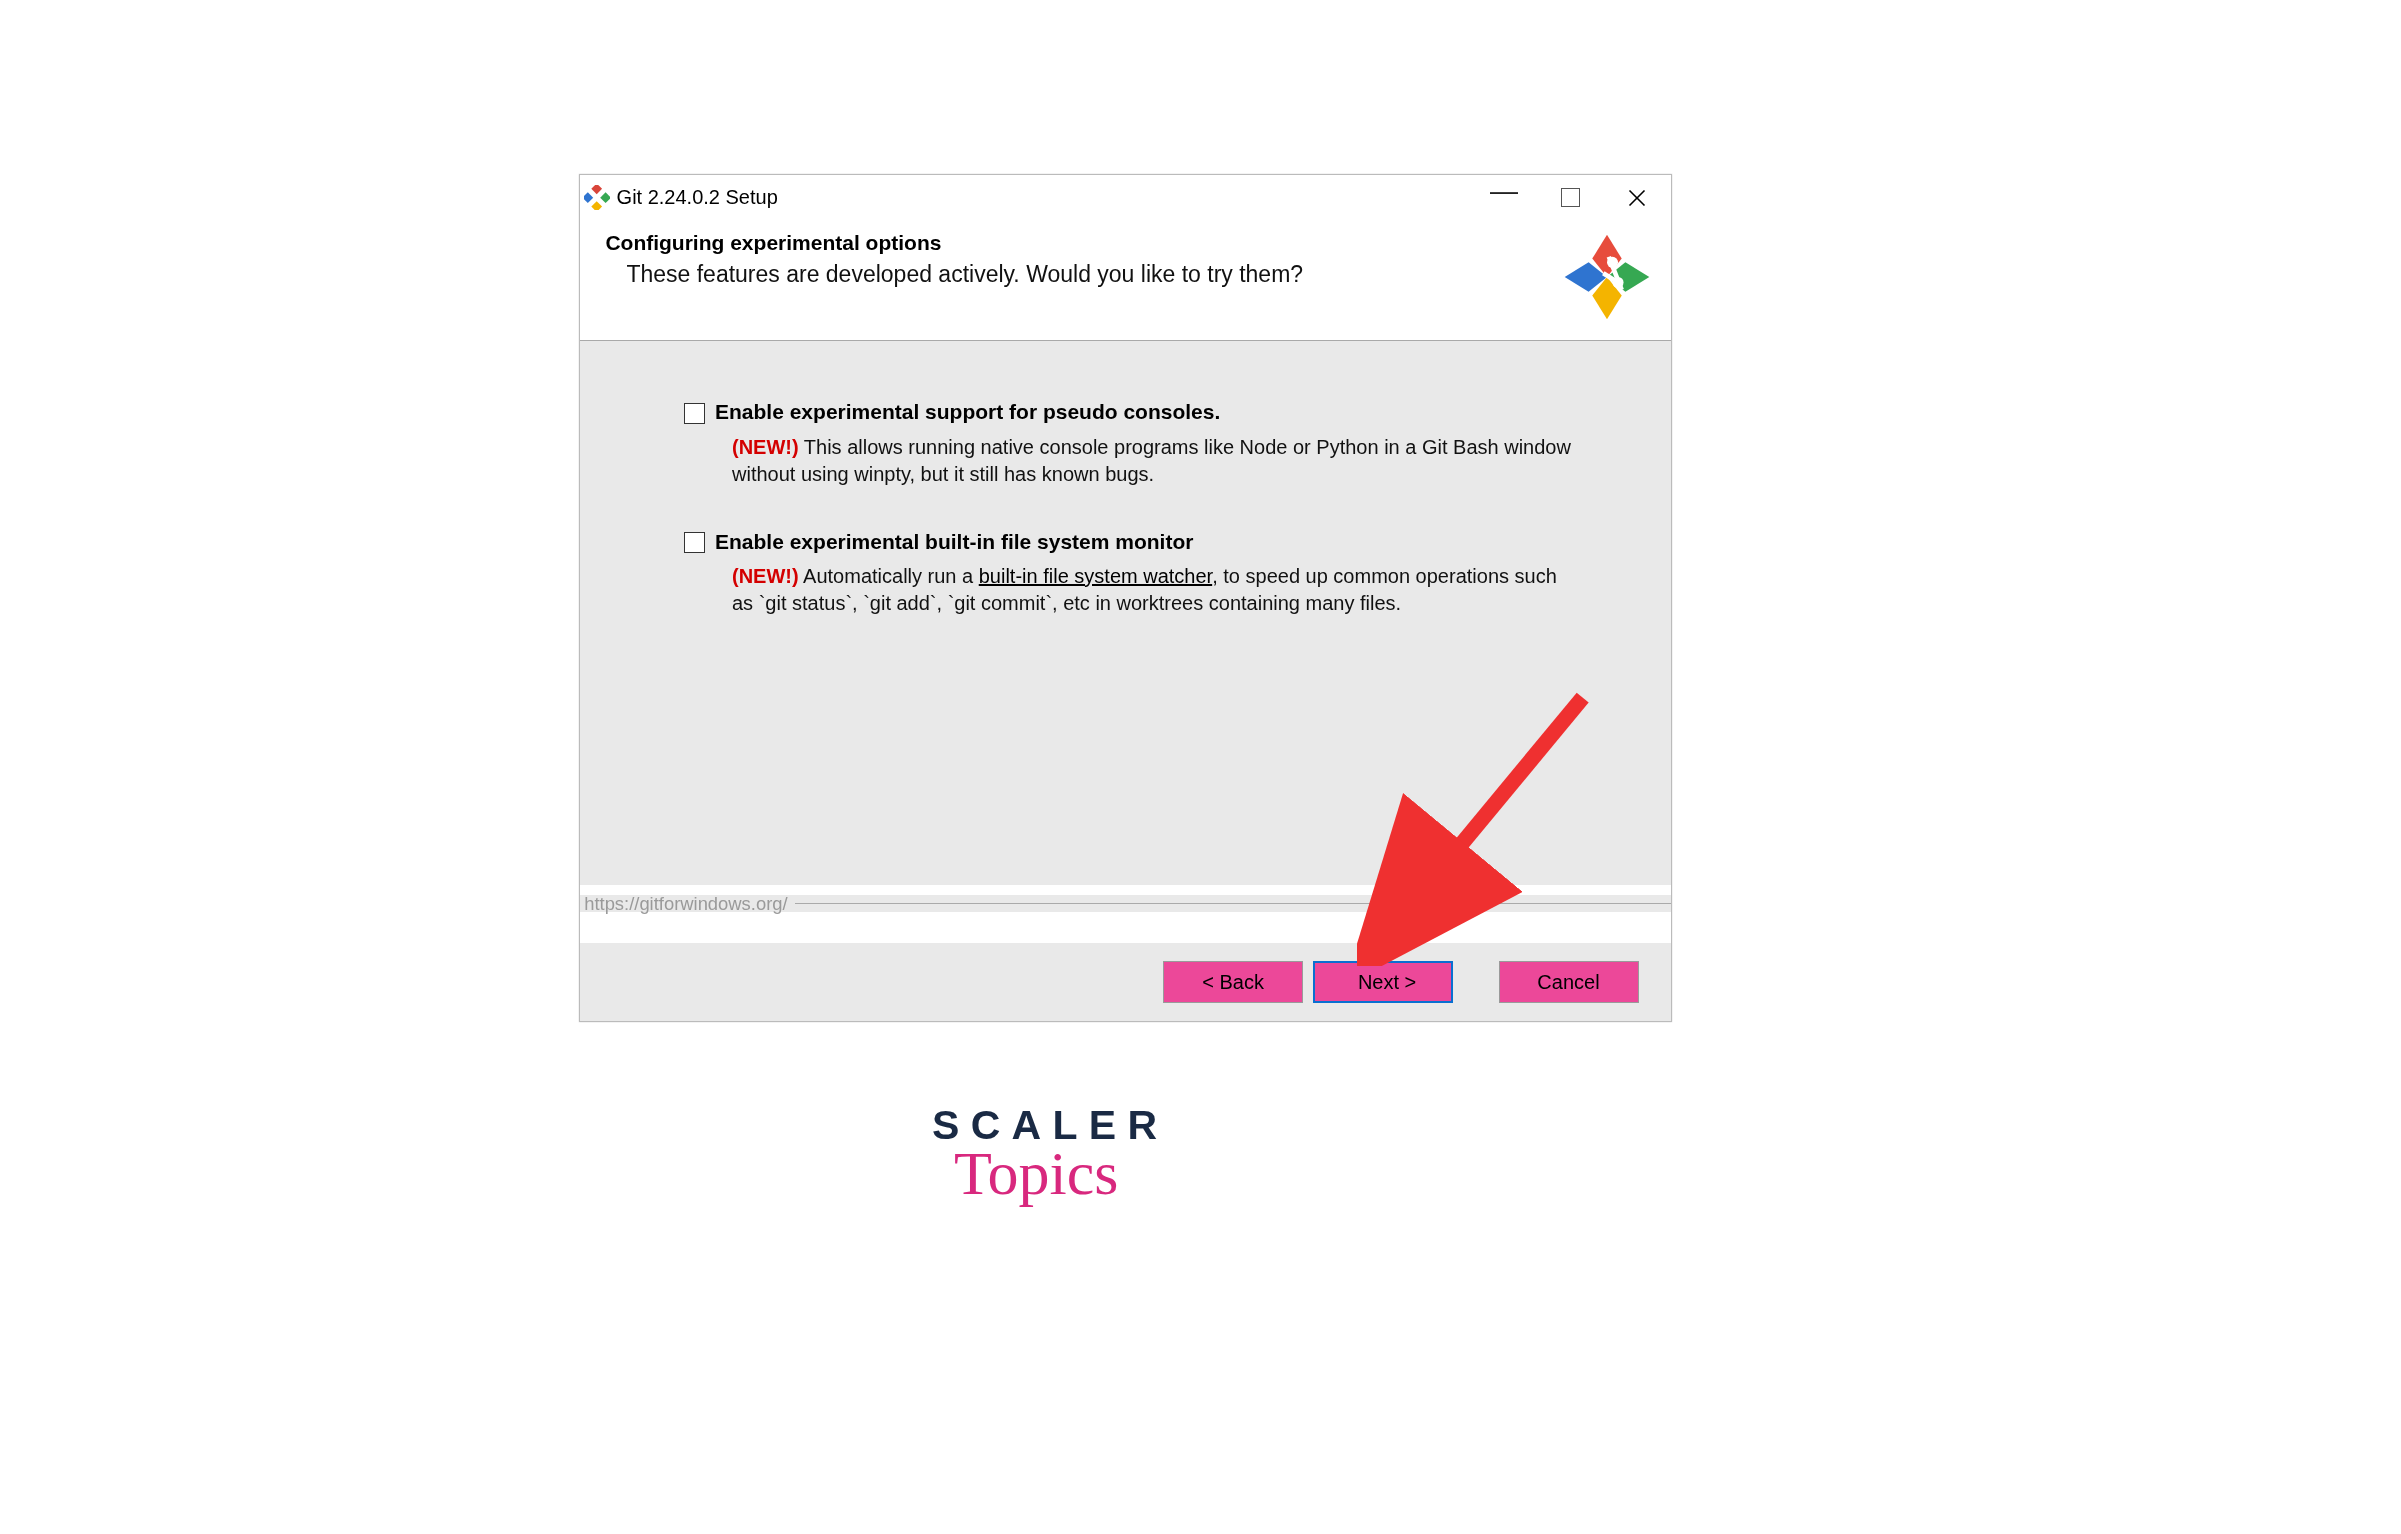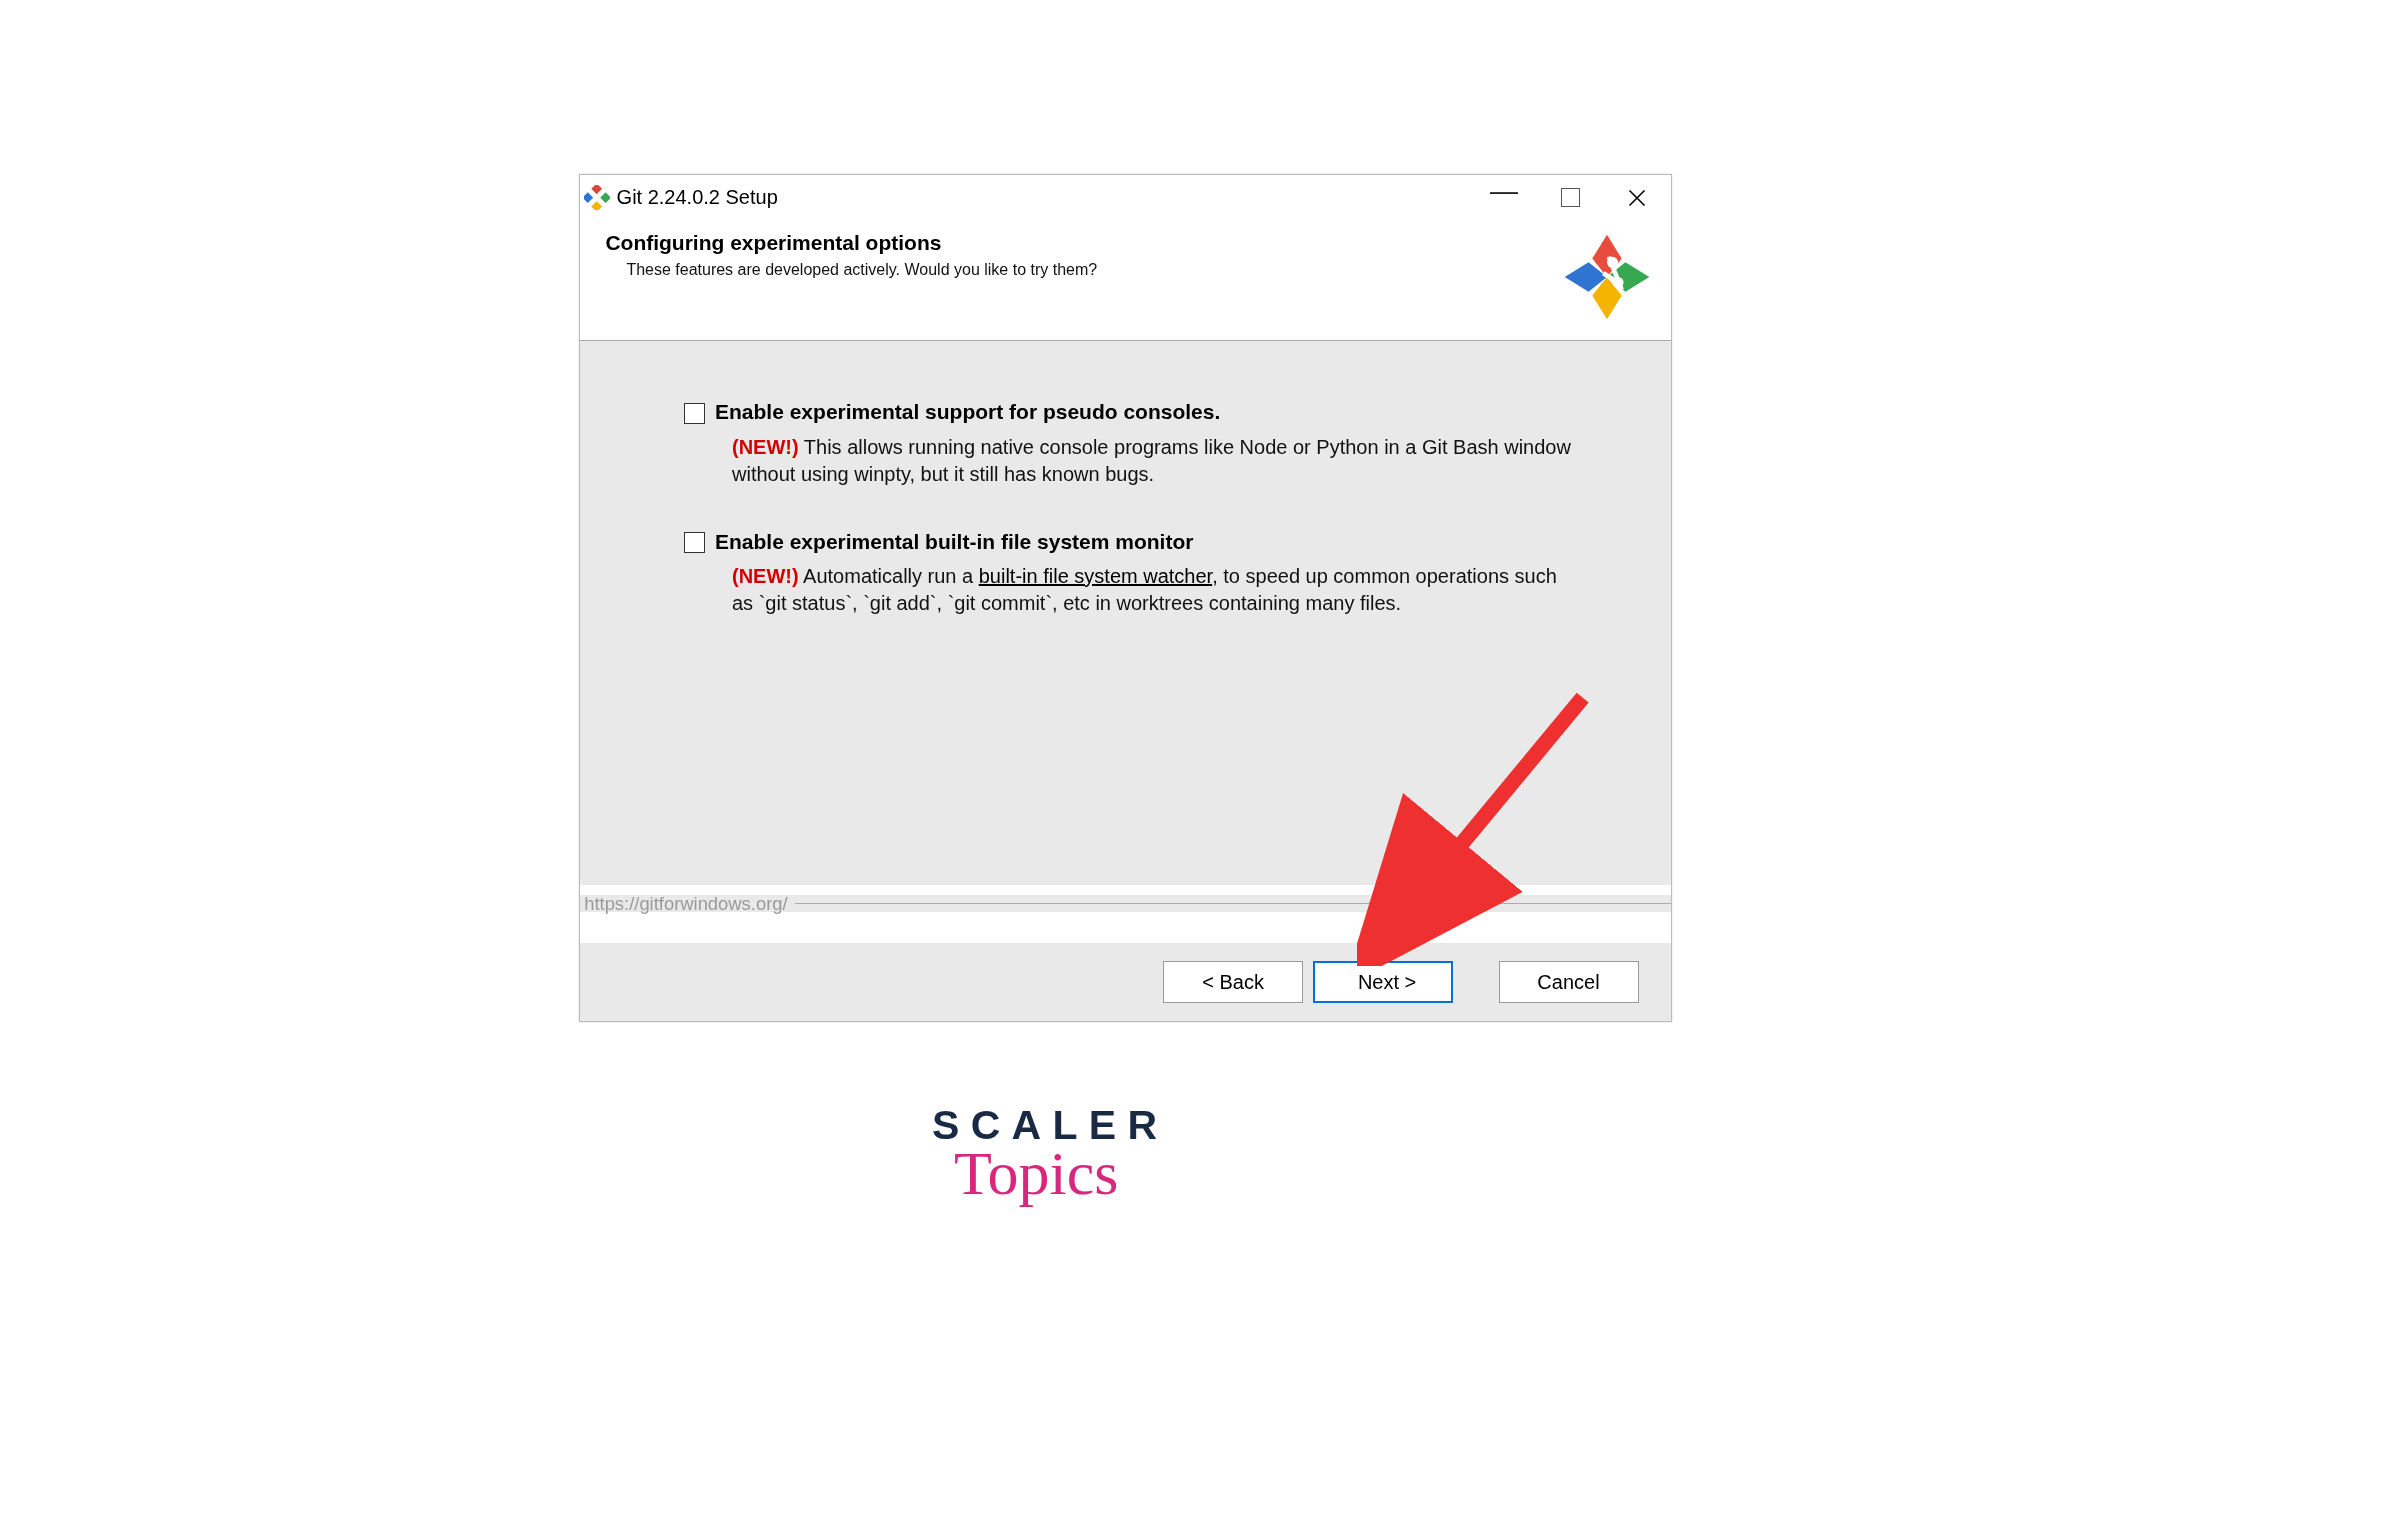--- a/index.html
+++ b/index.html
@@ -51,21 +51,21 @@
     .header-band {
       background: #fff;
       border-bottom: 0.7px solid #a9a9a9;
       padding: 11.3px 18.4px 17px 25.4px;
       display: flex;
       align-items: flex-start;
       justify-content: space-between;
     }
     .header-texts { max-width: 833px; }
     .header-title { font-weight: bold; font-size: 21px; margin-bottom: 5.7px; }
-    .header-sub { font-size: 16px; color: #111; padding-left: 21px; }
+    .header-sub { font-size: 23px; color: #111; padding-left: 21px; }
     .git-logo { width: 92px; height: 92px; }
 
     .body-area {
       background: #e9e9e9;
       padding: 57px 49px 14px 92px;
       height: 544px;
       position: relative;
     }
     .opt {
       display: flex;
@@ -115,21 +115,21 @@
       background: #e9e9e9;
       display: flex;
       align-items: center;
       justify-content: flex-end;
       gap: 10px;
       padding: 0 32.5px 0 0;
     }
     .btn {
       min-width: 140px;
       height: 42px;
-      background: #ffffff;
+      background: #ec4899;
       border: 0.7px solid #9a9a9a;
       font-size: 20px;
       display: flex; align-items: center; justify-content: center;
       cursor: pointer;
     }
     .btn.primary { border: 2.1px solid #0a6fd1; padding-left: 8px; }
     .btn-spacer { width: 25.4px; }
 
     .arrow {
       position: absolute;

